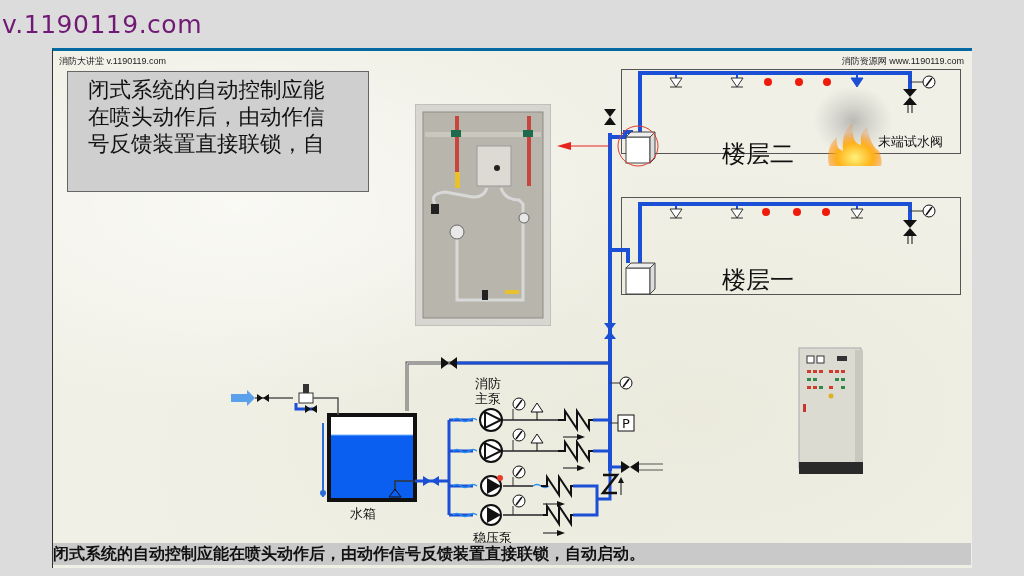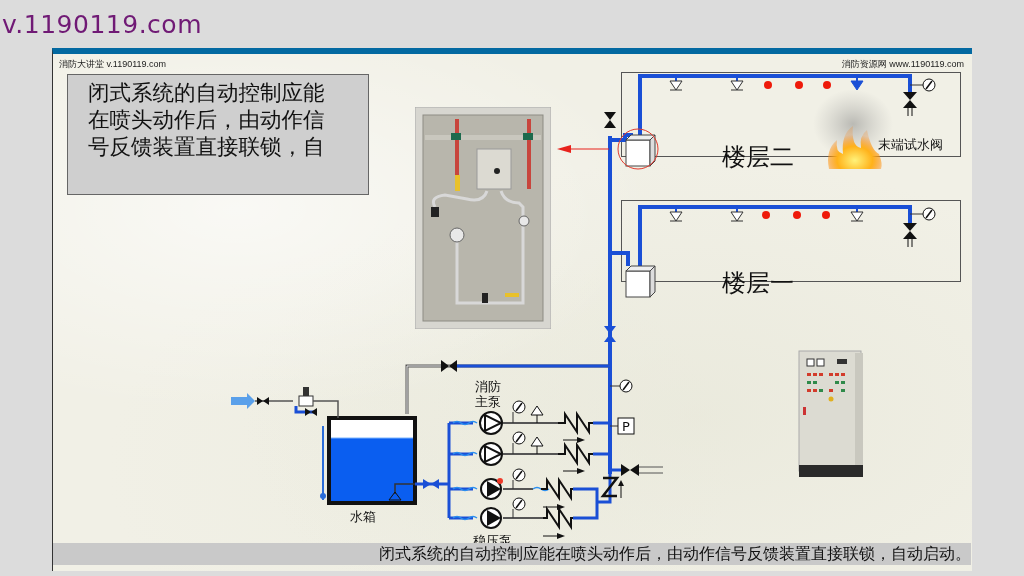--- a/index.html
+++ b/index.html
@@ -1,41 +1,41 @@
 <!DOCTYPE html>
 <html><head>
 <meta charset="utf-8">
 <style>
   html, body { margin:0; padding:0; }
   body { width:1024px; height:576px; background:#dcdcdc; position:relative; overflow:hidden;
          font-family:"DejaVu Sans", sans-serif; }
   .site-url { position:absolute; left:2px; top:10px; font-size:25px; color:#701a75; letter-spacing:0.5px; }
   .frame { position:absolute; left:52px; top:48px; width:919px; height:517px; background:#f97316;
-           border-left:1px solid #333; border-top:6px solid #0369a1; overflow:hidden; }
+           border-left:1px solid #333; border-top:3px solid #0369a1; overflow:hidden; }
   .frame-bg { position:absolute; inset:0;
      background:
        radial-gradient(ellipse at 20% 30%, rgba(255,255,255,0.6), transparent 40%),
        radial-gradient(ellipse at 70% 70%, rgba(230,230,215,0.6), transparent 50%),
        radial-gradient(ellipse at 40% 80%, rgba(235,235,222,0.5), transparent 40%),
        #f1f0e6; }
   .hdr-left { position:absolute; left:6px; top:4px; font-size:9px; color:#222; font-family:"Liberation Sans", sans-serif; }
   .hdr-right { position:absolute; right:8px; top:4px; font-size:9px; color:#222; font-family:"Liberation Sans", sans-serif; }
   .textbox { position:absolute; left:14px; top:20px; width:302px; height:121px; background:#cfcfcf;
              border:1px solid #666; box-sizing:border-box; padding:4px 0 0 20px;
              font-size:21.5px; line-height:27px; color:#111; }
   .cabinet-photo { position:absolute; left:362px; top:53px; width:136px; height:222px; }
   .control-panel { position:absolute; left:740px; top:293px; width:74px; height:132px; }
   .floor-box { position:absolute; border:1px solid #555; box-sizing:border-box; }
   .floor2 { left:568px; top:18px; width:340px; height:85px; }
-  .floor1 { left:568px; top:146px; width:340px; height:82px; }
+  .floor1 { left:568px; top:146px; width:340px; height:98px; }
   .floor-label { position:absolute; font-size:24px; color:#111; }
   .lbl { position:absolute; font-size:13px; color:#111; line-height:15px; text-align:center; }
   .caption { position:absolute; left:52px; top:543px; width:919px; height:22px; background:#c9c9c9;
-             border-left:1px solid #333; box-sizing:border-box; text-align:right;
-             font-size:16px; line-height:22px; color:#111; }
+             border-left:1px solid #333; box-sizing:border-box; text-align:left;
+             font-size:16px; line-height:22px; color:#111;font-weight:bold; }
   svg.diagram { position:absolute; left:0; top:0; }
 </style>
 </head>
 <body>
 
 <div class="site-url">v.1190119.com</div>
 
 <div class="frame">
   <div class="frame-bg"></div>
   <div class="hdr-left">消防大讲堂 v.1190119.com</div>

